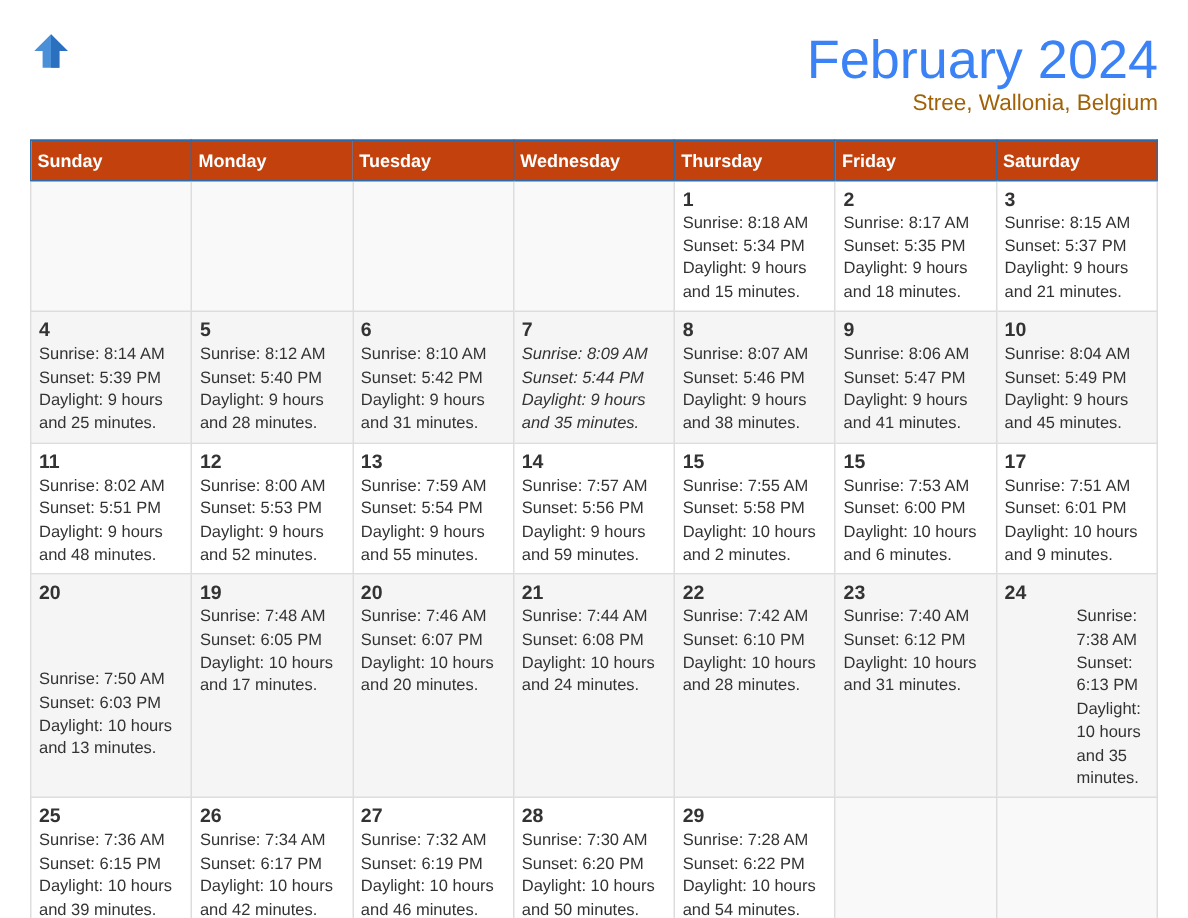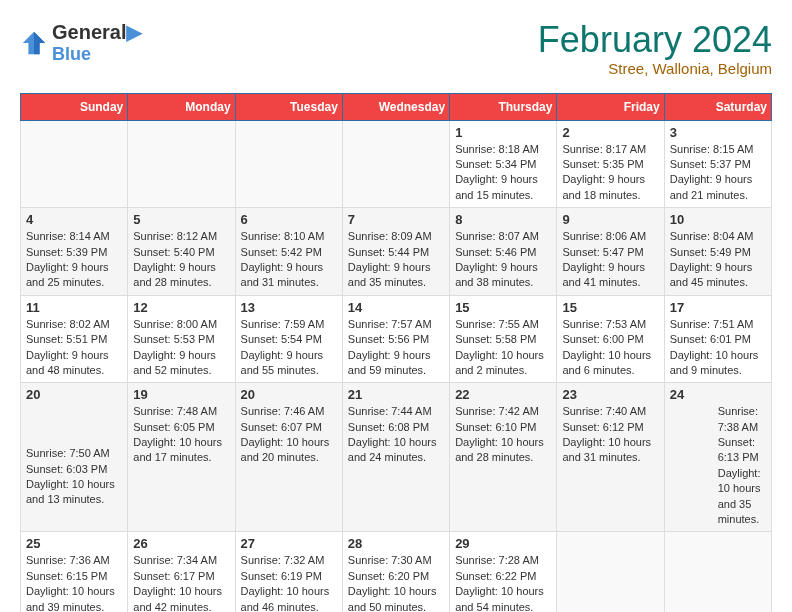--- a/index.html
+++ b/index.html
@@ -24,40 +24,40 @@
     .logo-icon {
       width: 28px;
       height: 28px;
     }
     .title-block {
       text-align: right;
     }
     .month-title {
       font-size: 36px;
       font-weight: normal;
-      color: #0f766e;
+      color: #3b82f6;
       line-height: 1.1;
       margin-left: 36px;
     }
     .subtitle {
       font-size: 15px;
       color: #a16207;
     }
     table {
       width: 100%;
       border-collapse: collapse;
       table-layout: fixed;
     }
     thead tr th {
-      background: #ef4444;
+      background: #c2410c;
       color: #fff;
       font-size: 12px;
       font-weight: bold;
       padding: 6px 4px;
-      text-align: right;
+      text-align: left;
       border: 1px solid #2e6ba8;
     }
     tbody tr td {
       vertical-align: top;
       padding: 4px 5px;
       border: 1px solid #ddd;
       font-size: 10px;
       color: #333;
       height: 80px;
       background: #fff;
@@ -83,24 +83,20 @@
   </style>
 </head>
 <body>
 
 <div class="header">
   <div class="logo">
     <svg class="logo-icon" viewBox="0 0 40 40">
       <path d="M20 4 L36 20 L28 20 L28 36 L12 36 L12 20 L4 20 Z" fill="#4a90d9"></path>
       <path d="M20 4 L36 20 L28 20 L28 36 L20 36 L20 4 Z" fill="#2a70bf"></path>
     </svg>
-    <div>
-      <div style="font-size:20px;font-weight:bold;color:#333;">General<span style="color:#4a90d9;">▶</span></div>
-      <div style="font-size:18px;font-weight:bold;color:#4a90d9;">Blue</div>
-    </div>
   </div>
   <div class="title-block">
     <div class="month-title">February 2024</div>
     <div class="subtitle">Stree, Wallonia, Belgium</div>
   </div>
 </div>
 
 <table>
   <thead>
     <tr>
@@ -158,21 +154,21 @@
         </td>
         <td>
           <span class="day-number">6</span>
           <div class="day-info" style="white-space: pre-line;">Sunrise: 8:10 AM
 Sunset: 5:42 PM
 Daylight: 9 hours
 and 31 minutes.</div>
         </td>
         <td>
           <span class="day-number">7</span>
-          <div class="day-info" style="white-space: pre-line;">Sunrise: 8:09 AM
+          <div class="day-info" style="white-space: pre-line; font-style: italic;">Sunrise: 8:09 AM
 Sunset: 5:44 PM
 Daylight: 9 hours
 and 35 minutes.</div>
         </td>
         <td>
           <span class="day-number">8</span>
           <div class="day-info" style="white-space: pre-line;">Sunrise: 8:07 AM
 Sunset: 5:46 PM
 Daylight: 9 hours
 and 38 minutes.</div>

